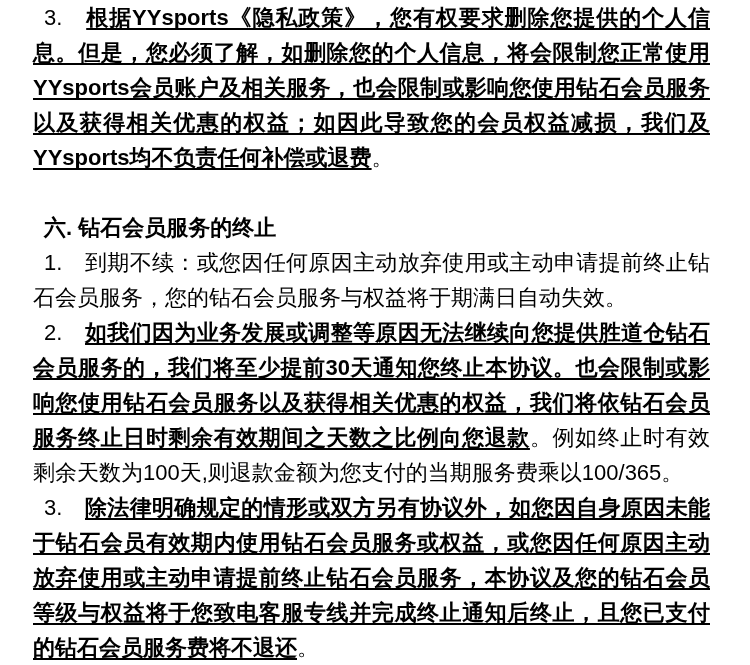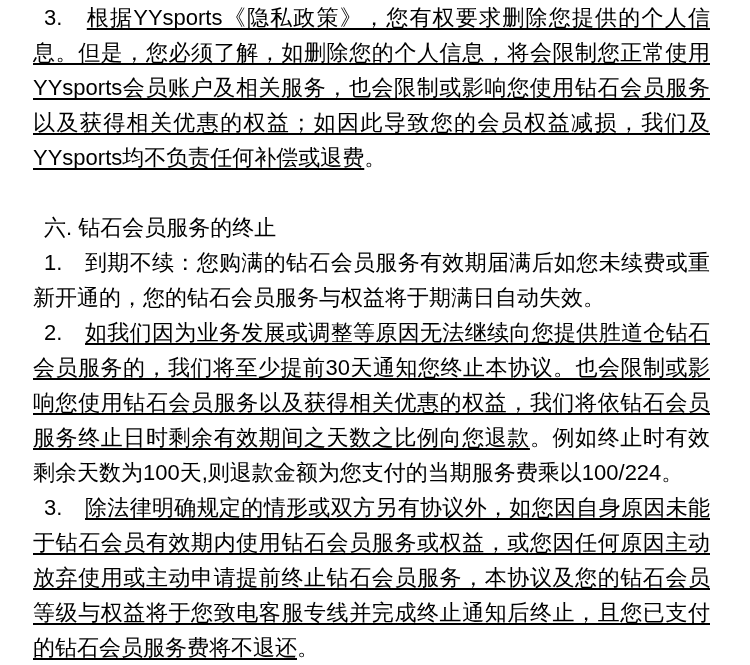--- a/index.html
+++ b/index.html
@@ -30,33 +30,33 @@
   }
   .doc p.heading {
     margin-top: 35px;
     font-weight: 700;
   }
   .run-num,
   .run-plain {
     font-weight: 400;
   }
   .run-b {
-    font-weight: 400;
+    font-weight: 700;
   }
   .run-bu {
-    font-weight: 400;
+    font-weight: 700;
     text-decoration: underline;
     text-decoration-thickness: 1.5px;
     text-underline-offset: 3px;
     text-decoration-skip-ink: none;
     margin-top: 46px;
   }
 </style>
 </head>
 <body>
 
 <div class="doc">
     <p><span class="run-num">3.　</span><span class="run-bu">根据YYsports《隐私政策》，您有权要求删除您提供的个人信息。但是，您必须了解，如删除您的个人信息，将会限制您正常使用YYsports会员账户及相关服务，也会限制或影响您使用钻石会员服务以及获得相关优惠的权益；如因此导致您的会员权益减损，我们及YYsports均不负责任何补偿或退费</span><span class="run-plain">。</span></p>
     <p class="heading"><span class="run-b">六. 钻石会员服务的终止</span></p>
-    <p><span class="run-num">1.　</span><span class="run-plain">到期不续：您购满的钻石会员服务有效期届满后如您未续费或重新开通的，您的钻石会员服务与权益将于期满日自动失效。</span></p>
-    <p><span class="run-num">2.　</span><span class="run-bu">如我们因为业务发展或调整等原因无法继续向您提供胜道仓钻石会员服务的，我们将至少提前30天通知您终止本协议。也会限制或影响您使用钻石会员服务以及获得相关优惠的权益，我们将依钻石会员服务终止日时剩余有效期间之天数之比例向您退款</span><span class="run-plain">。例如终止时有效剩余天数为100天,则退款金额为您支付的当期服务费乘以100/224。</span></p>
+    <p><span class="run-num">1.　</span><span class="run-plain">到期不续：或您因任何原因主动放弃使用或主动申请提前终止钻石会员服务，您的钻石会员服务与权益将于期满日自动失效。</span></p>
+    <p><span class="run-num">2.　</span><span class="run-bu">如我们因为业务发展或调整等原因无法继续向您提供胜道仓钻石会员服务的，我们将至少提前30天通知您终止本协议。也会限制或影响您使用钻石会员服务以及获得相关优惠的权益，我们将依钻石会员服务终止日时剩余有效期间之天数之比例向您退款</span><span class="run-plain">。例如终止时有效剩余天数为100天,则退款金额为您支付的当期服务费乘以100/365。</span></p>
     <p><span class="run-num">3.　</span><span class="run-bu">除法律明确规定的情形或双方另有协议外，如您因自身原因未能于钻石会员有效期内使用钻石会员服务或权益，或您因任何原因主动放弃使用或主动申请提前终止钻石会员服务，本协议及您的钻石会员等级与权益将于您致电客服专线并完成终止通知后终止，且您已支付的钻石会员服务费将不退还</span><span class="run-plain">。</span></p>
   </div>
 
 </body></html>

